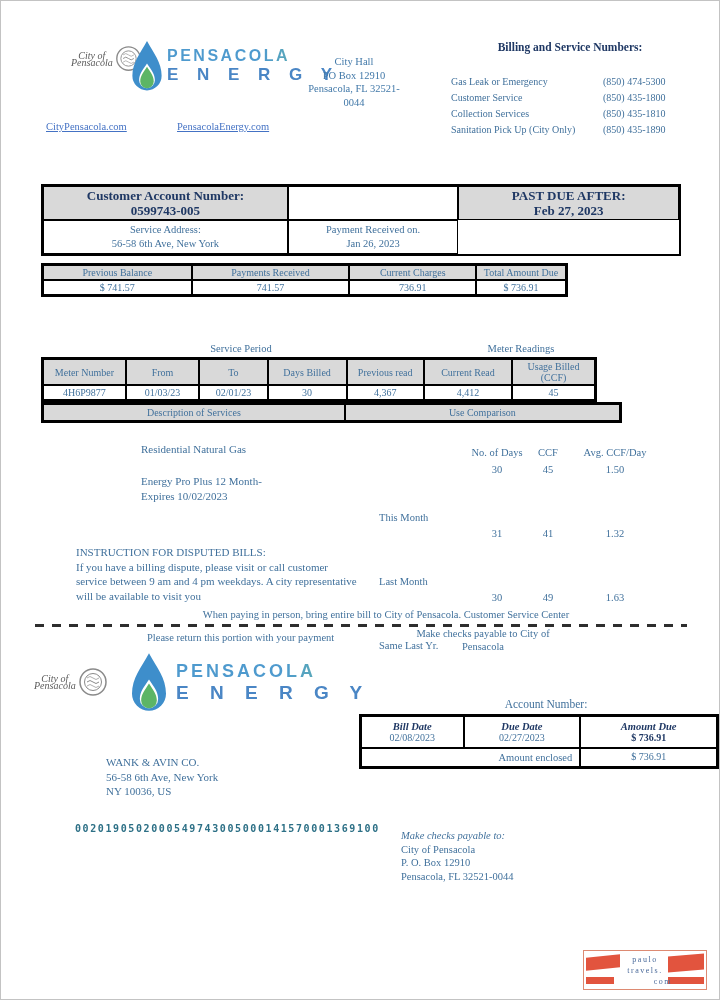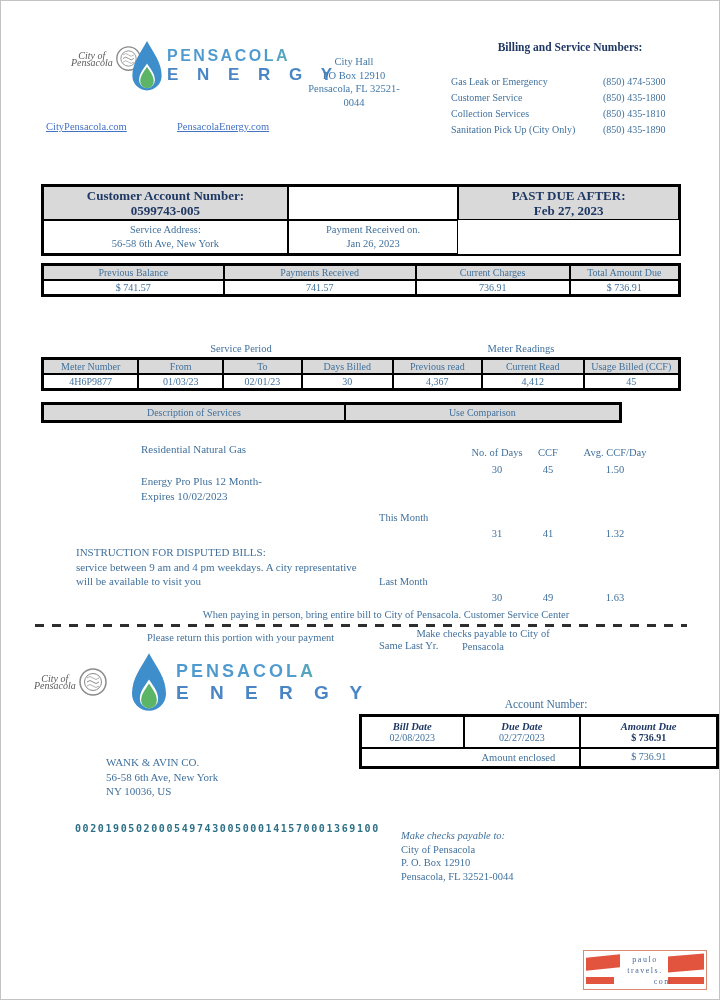--- a/index.html
+++ b/index.html
@@ -31,25 +31,25 @@
   
   .tblgrid { display:grid; border:2px solid #000; background:#fff; }
   .cell { border:1px solid #000; display:flex; flex-direction:column; justify-content:center; align-items:center; text-align:center; padding:1px 3px; }
   .graybg { background:#d9d9d9; }
 
   .tbl1 { left:40px; top:183px; width:640px; grid-template-columns:38.5% 26.8% 34.7%; }
   .tbl1 .cell { min-height:34px; }
   .tbl1 .h1 { font-size:13px; line-height:15px; }
   .tbl1 .h2 { font-size:10.5px; line-height:14px; }
 
-  .tbl2 { left:40px; top:262px; width:640px; grid-template-columns:28.4% 30.2% 24.2% 17.2%; }
+  .tbl2 { left:40px; top:262px; width:527px; grid-template-columns:28.4% 30.2% 24.2% 17.2%; }
   .tbl2 .cell { min-height:15px; font-size:10px; }
 
   .grp-label { font-size:10.5px; color:#41719c; text-align:center; }
-  .tbl3 { left:40px; top:356px; width:640px; grid-template-columns:15% 13.3% 12.4% 14.3% 14% 16% 15%; }
+  .tbl3 { left:40px; top:356px; width:556px; grid-template-columns:15% 13.3% 12.4% 14.3% 14% 16% 15%; }
   .tbl3 .cell { min-height:15px; font-size:10px; }
 
   .tbl4 { left:40px; top:401px; width:581px; grid-template-columns:52.3% 47.7%; }
   .tbl4 .cell { min-height:17px; font-size:10px; }
 
   
   .cmp { display:grid; grid-template-columns:92px 52px 50px 84px; font-size:10.5px; color:#41719c; row-gap:5px; }
   .cmp .num { text-align:center; }
   .cmp .rowlab { text-align:left;margin-top:48px; }
   .cmp .chead { text-align:center; align-self:end; line-height:12px; }
@@ -218,20 +218,21 @@
     <div class="num">1.32</div>
 
     <div class="rowlab">Same Last Yr.</div>
     <div class="num">30</div>
     <div class="num">49</div>
     <div class="num">1.63</div>
   </div>
 
   <div class="abs smalltext" style="left:75px; top:544px; width:350px;">
     <div>INSTRUCTION FOR DISPUTED BILLS:</div>
+    <div>If you have a billing dispute, please visit or call customer</div>
     <div>service between 9 am and 4 pm weekdays. A city representative</div>
     <div>will be available to visit you</div>
   </div>
 
   <div class="abs center" style="left:120px; top:608px; width:530px; font-size:10.5px;">When paying in person, bring entire bill to City of Pensacola. Customer Service Center</div>
   <div class="abs dashline" style="left:34px; top:623px; width:652px;"></div>
   <div class="abs" style="left:146px; top:631px; font-size:10.5px;">Please return this portion with your payment</div>
   <div class="abs center" style="left:392px; top:626px; width:180px; font-size:10.5px; line-height:13px;">
     <div>Make checks payable to City of</div>
     <div>Pensacola</div>
@@ -273,21 +274,21 @@
       <div class="stub-c">
         <div class="stub-lab">Due Date</div>
         <div>02/27/2023</div>
       </div>
       <div class="stub-c">
         <div class="stub-lab">Amount Due</div>
         <div class="amt">$ 736.91</div>
       </div>
     </div>
     <div class="stub-r r3" style="grid-template-columns:61.6% 38.4%;">
-      <div class="stub-c" style="align-items:flex-end; text-align:right; padding-right:24px; font-size:10.5px;">Amount enclosed</div>
+      <div class="stub-c" style="align-items:flex-end; text-align:right; padding-right:7px; font-size:10.5px;">Amount enclosed</div>
       <div class="stub-c" style="justify-content:flex-start;">$ 736.91</div>
     </div>
   </div>
 
   <div class="abs smalltext" style="left:105px; top:754px; line-height:14.5px;">
     <div>WANK &amp; AVIN CO.</div>
     <div>56-58 6th Ave, New York</div>
     <div>NY 10036, US</div>
   </div>
 

